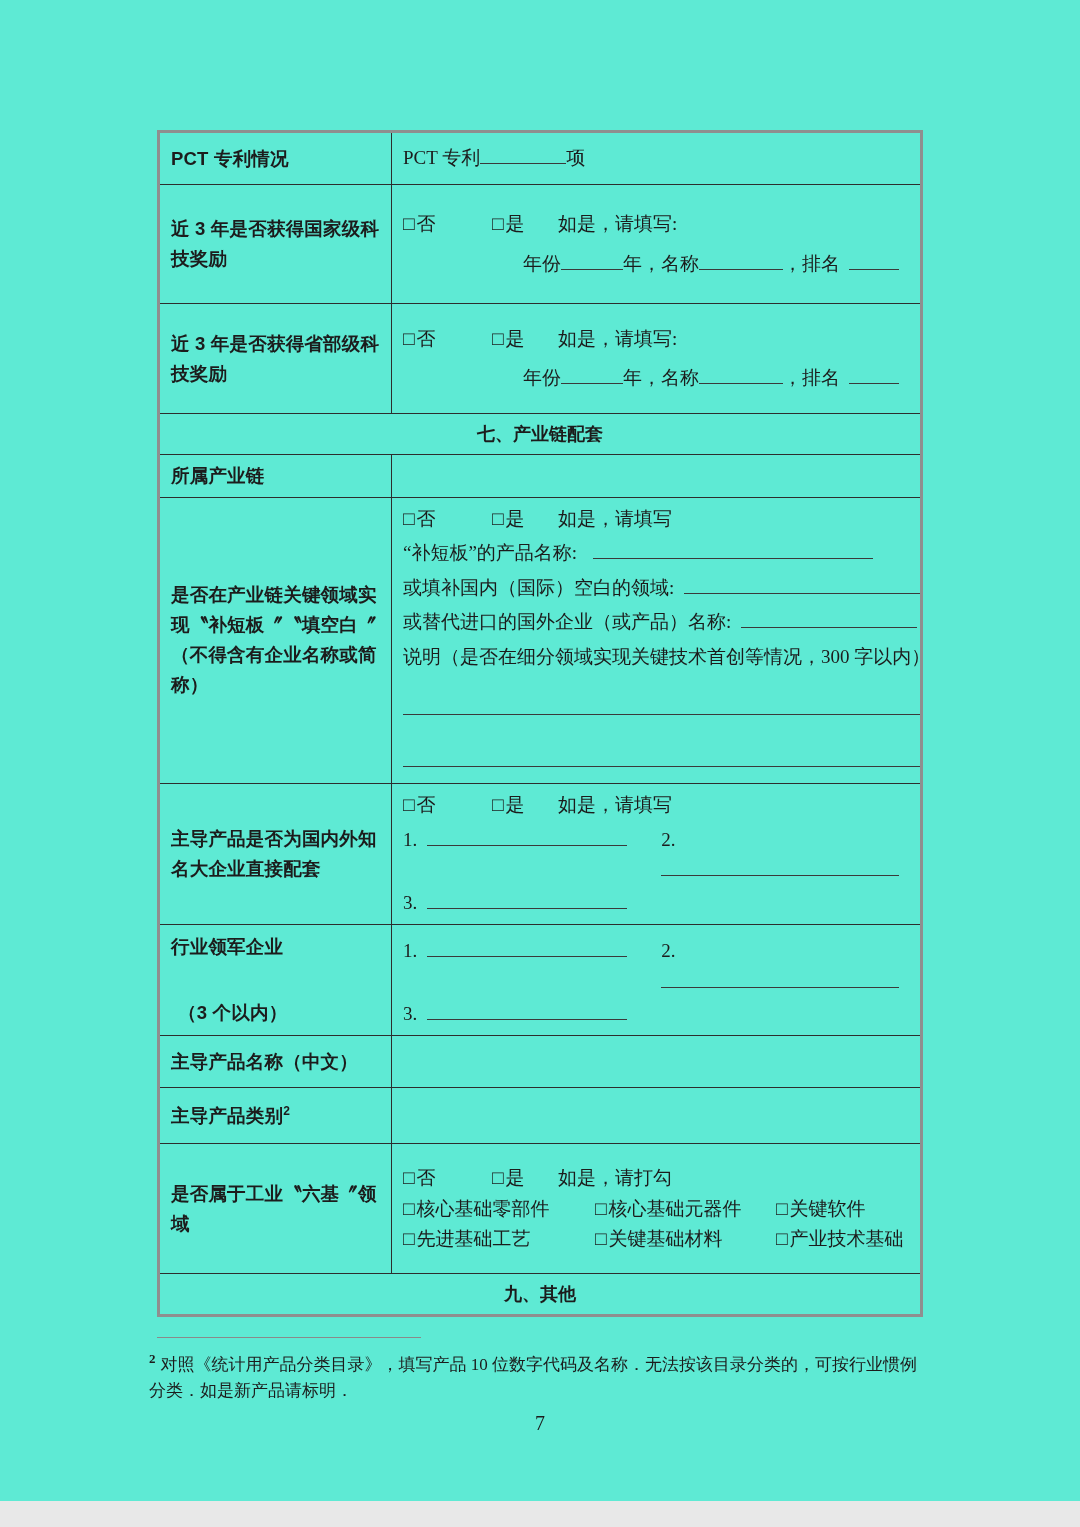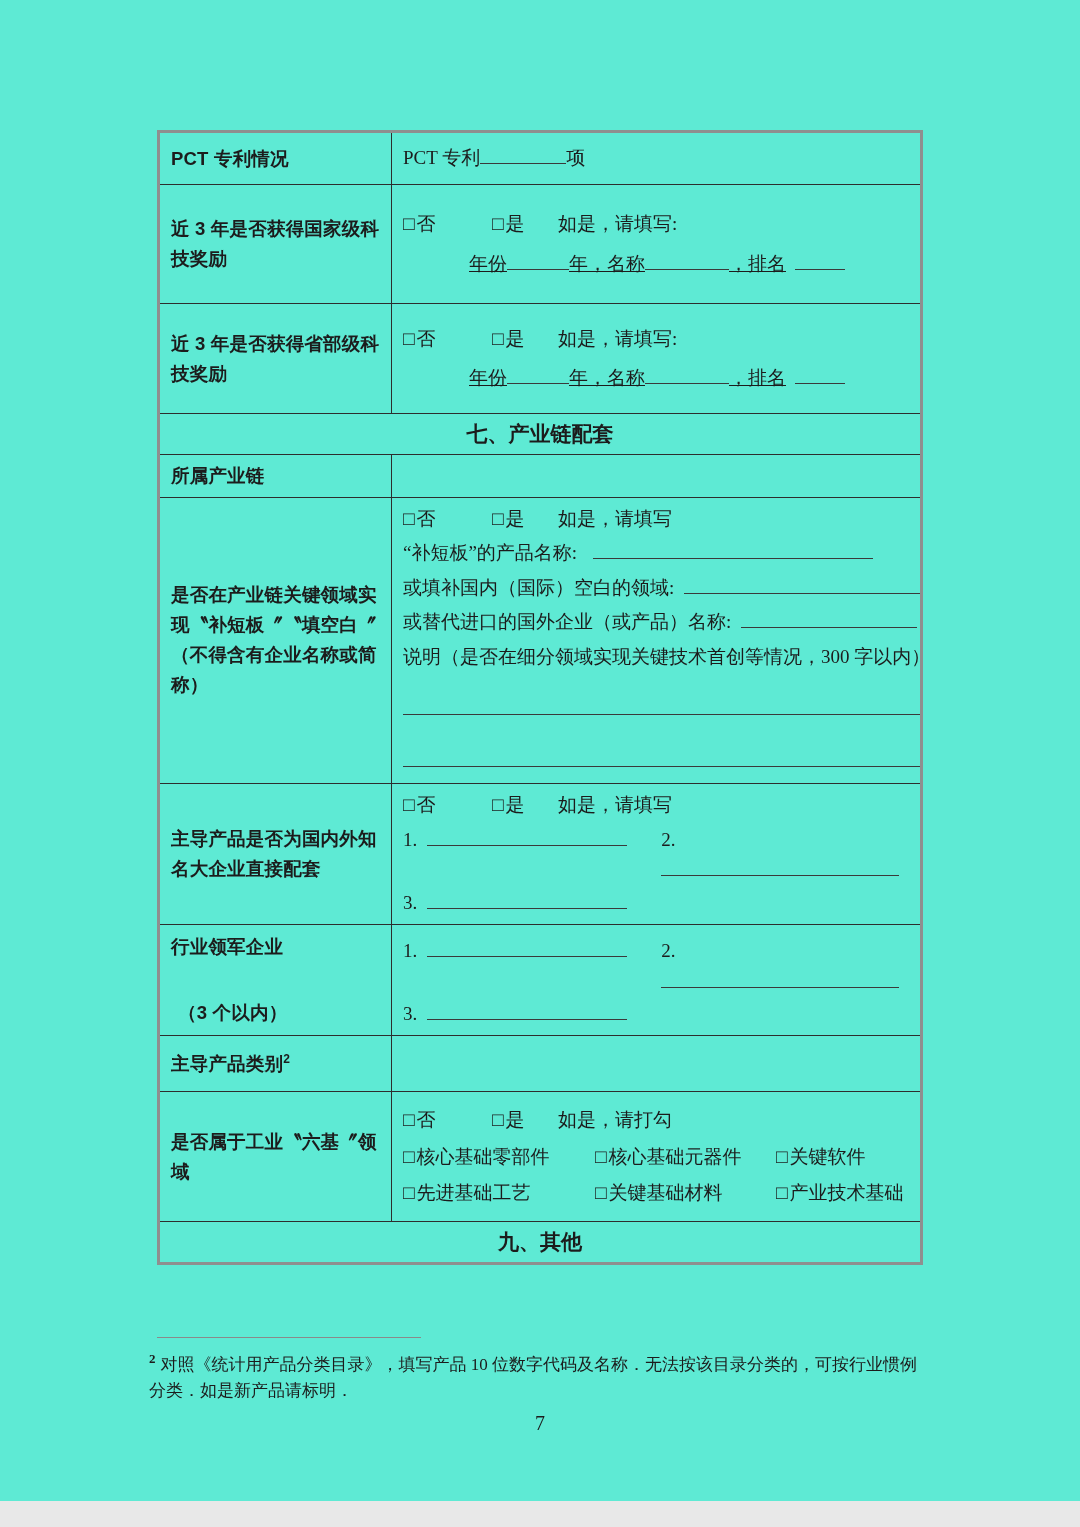--- a/index.html
+++ b/index.html
@@ -23,39 +23,39 @@
   td.label-cell {
     width:210px;
     font-family:"Liberation Sans","DejaVu Sans",sans-serif;
     font-weight:bold; font-size:18.5px; line-height:1.62;
     letter-spacing:0.2px;
   }
   td.content-cell { font-size:19px; line-height:1.6; }
   tr.section-row td {
     text-align:center;
     font-family:Liberation Sans, sans-serif;
-    font-weight:bold; font-size:21px; padding:4px 0;
+    font-weight:bold; font-size:18px; padding:4px 0;
   }
   .blank {
     display:inline-block; height:0.95em;
     border-bottom:1.5px solid #3a3a3a;
     vertical-align:baseline;
   }
   .optline { white-space:nowrap; }
   .opt { display:inline-block; }
   .opt-no { width:89px; }
   .opt-yes { width:66px; }
   .cb { display:inline-block; margin-right:2px; }
-  .indent-line { margin-left:66px; margin-top:9px; white-space:nowrap;text-decoration:underline; }
+  .indent-line { margin-left:120px; margin-top:9px; white-space:nowrap; }
   .fline { margin-top:4px; white-space:nowrap; }
   .fullblank { margin-top:22px; }
   .numrow { display:flex; margin-top:5px; }
   .numcol-a { width:272px; }
   .num { display:inline-block; margin-right:10px; }
-  .optgrid { display:flex; margin-top:6px; }
+  .optgrid { display:flex; }
   .opt6-1 { width:192px; }
   .opt6-2 { width:181px; }
   .leader-label2 { margin-left:7px;margin-top:36px; }
   .fn-rule {
     position:absolute; left:157px; top:1337px; width:264px;
     border-top:1.4px solid #8a8a8a;
   }
   .footnote {
     position:absolute; left:149px; top:1349px; width:772px;
     font-size:17px; line-height:1.55;
@@ -155,20 +155,24 @@
           <span class="numcol-a"><span class="num">1.</span><span class="blank" style="width:200px;"></span></span>
           <span><span class="num">2.</span><span class="blank" style="width:238px;"></span></span>
         </div>
         <div class="numrow" style="margin-top:2px;">
           <span class="numcol-a"><span class="num">3.</span><span class="blank" style="width:200px;"></span></span>
         </div>
       </td>
     </tr>
 
 
+    <tr style="height:52px;">
+      <td class="label-cell">主导产品名称（中文）</td>
+      <td class="content-cell"></td>
+    </tr>
 
     <tr style="height:56px;">
       <td class="label-cell">
         <span>主导产品类别</span><sup style="font-size:12px;">2</sup>
       </td>
       <td class="content-cell"></td>
     </tr>
 
     <tr style="height:130px;">
       <td class="label-cell">是否属于工业〝六基〞领域</td>

